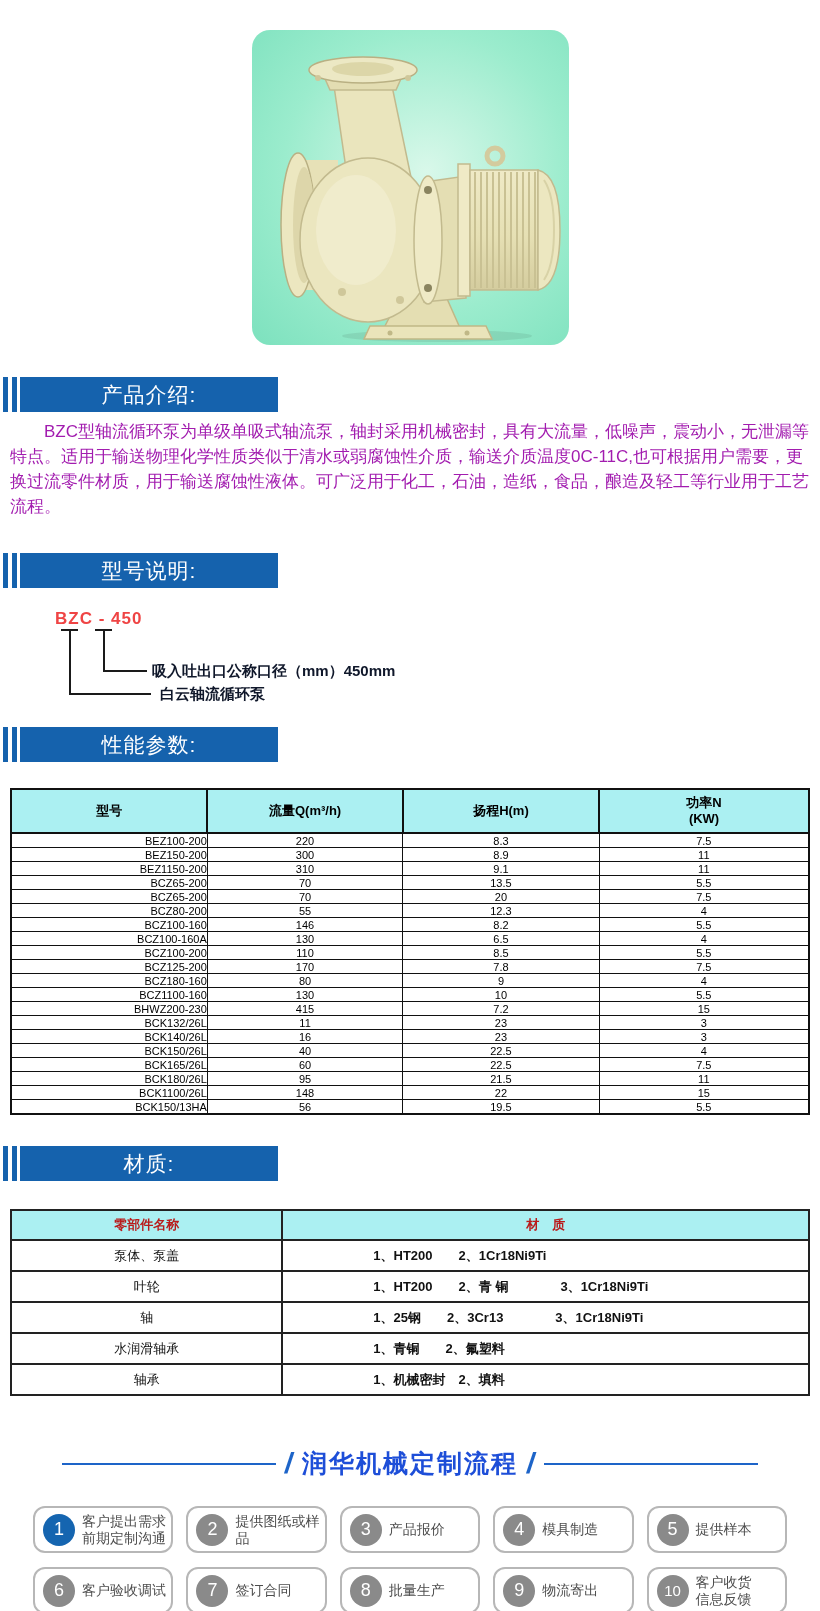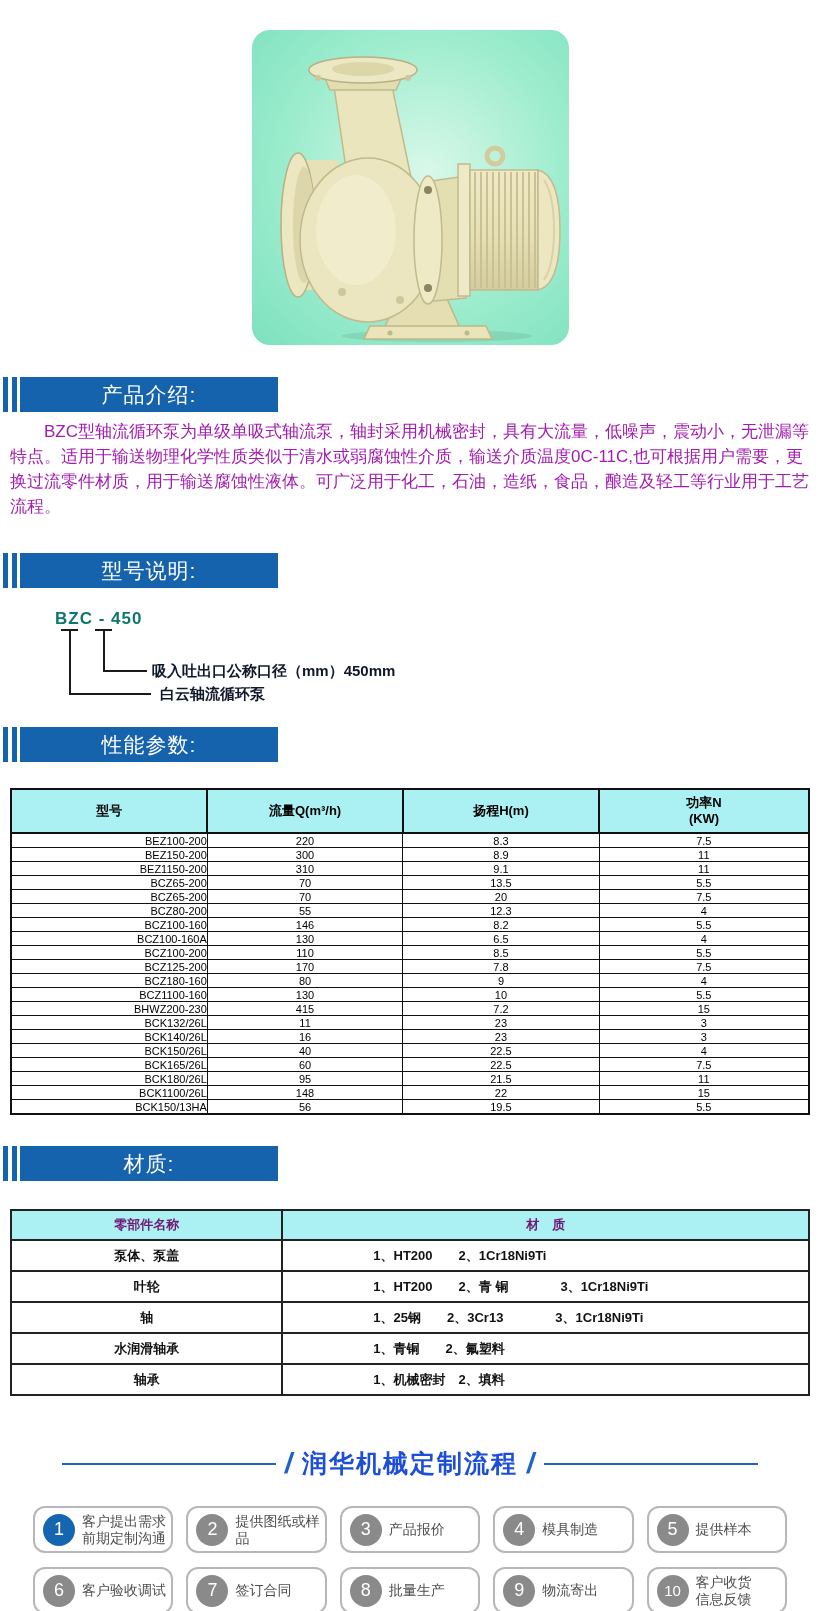--- a/index.html
+++ b/index.html
@@ -15,21 +15,21 @@
   .sec-header .tick{width:5px;background:#1562ad;}
   .sec-header .tick + .tick{margin-left:4px;}
   .sec-header .title-box{width:258px;margin-left:3px;background:#1562ad;color:#fff;
     display:flex;align-items:center;justify-content:center;font-size:21px;letter-spacing:1px;}
 
   .mt-intro{margin-top:32px;}
   .intro-text{margin:7px 10px 0;font-size:17px;line-height:25px;color:#a21caf;text-indent:2em;}
 
   .mt-model{margin-top:34px;text-align:center;}
   .model-diagram{position:relative;height:118px;margin:21px 0 0 0;}
-  .model-code{position:absolute;left:55px;top:0;font-size:17px;font-weight:bold;letter-spacing:1px;color:#0f766e;}
+  .model-code{position:absolute;left:55px;top:0;font-size:17px;font-weight:bold;letter-spacing:1px;color:#ef4444;}
   .dline{position:absolute;background:#1a1a1a;}
   .d-tick1{left:61px;top:20px;width:17px;height:2px;}
   .d-v1{left:69px;top:20px;width:2px;height:66px;}
   .d-h1{left:69px;top:84px;width:82px;height:2px;}
   .d-tick2{left:95px;top:20px;width:17px;height:2px;}
   .d-v2{left:103px;top:20px;width:2px;height:43px;}
   .d-h2{left:103px;top:61px;width:44px;height:2px;}
   .d-label{position:absolute;font-size:15px;font-weight:bold;color:#0f172a;white-space:nowrap;}
   .d-label-top{left:152px;top:53px;}
   .d-label-bottom{left:160px;top:76px;}
@@ -40,22 +40,22 @@
   .perf col.c1{width:24.6%;} .perf col.c2{width:24.5%;} .perf col.c3{width:24.6%;} .perf col.c4{width:26.3%;}
   .perf th{background:#abf0f2;border:2px solid #111;height:40px;font-size:13px;font-weight:bold;
     white-space:pre-line;line-height:16px;color:#000;}
   .perf td{border:1px solid #111;height:13px;padding:0;text-align:center;font-size:11px;line-height:12px;color:#000;}
   .perf{border:2px solid #111;}
   .perf td.model{text-align:right;padding-left:26px;}
 
   
   .mt-mat{margin-top:31px;}
   .mat{width:800px;margin:28px auto 0;border:2px solid #222;}
-  .mat th{background:#abf0f2;border:2px solid #222;height:26px;font-size:13px;font-weight:bold;color:#701a75;}
-  .mat td{border:2px solid #222;height:27px;font-size:13px;font-weight:bold;color:#111;}
+  .mat th{background:#abf0f2;border:2px solid #222;height:26px;font-size:13px;font-weight:bold;color:#b91c1c;}
+  .mat td{border:2px solid #222;height:27px;font-size:13px;font-weight:normal;color:#111;}
   .mat td.part{text-align:center;width:34%;}
   .mat td.value{padding-left:90px;white-space:pre;font-weight:bold;}
 
   
   .process-title{display:flex;align-items:center;margin:51px 0 0;padding:0 62px;}
   .process-title .pline{flex:1;height:2px;background:#1d64c8;}
   .process-title .slash{color:#1d64c8;font-size:29px;font-weight:bold;margin:0 9px;transform:skewX(-8deg);}
   .process-title .ptext{color:#1d4ed8;font-size:25px;font-weight:bold;letter-spacing:2px;}
 
   .steps{display:grid;grid-template-columns:repeat(5,1fr);column-gap:13px;row-gap:14px;

